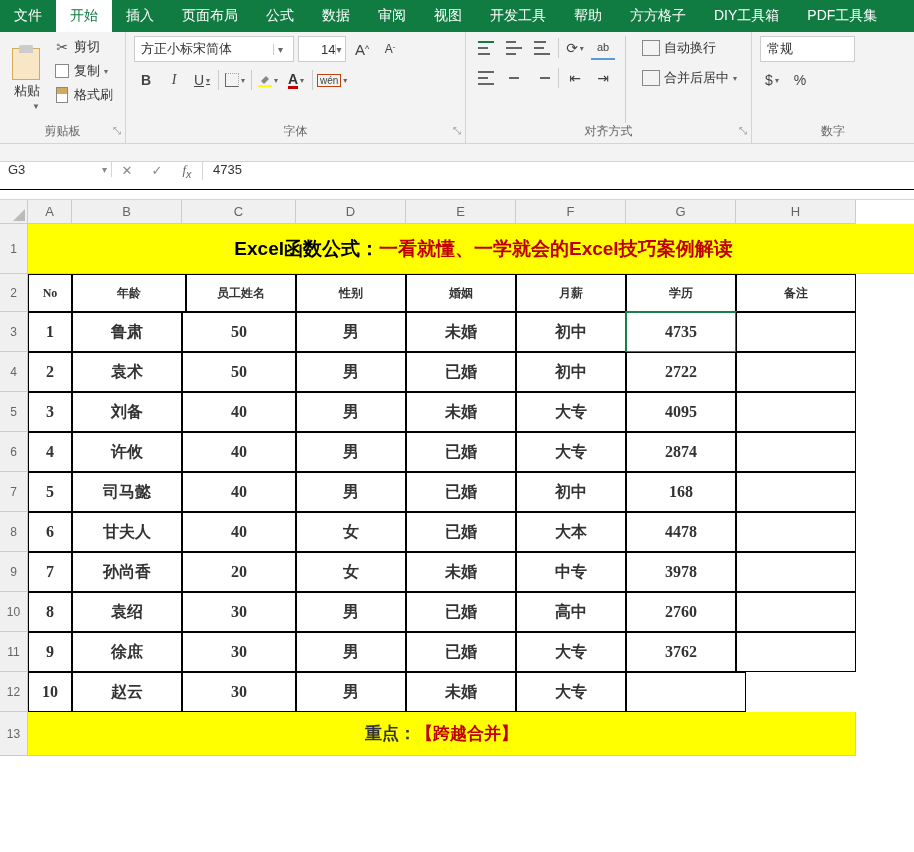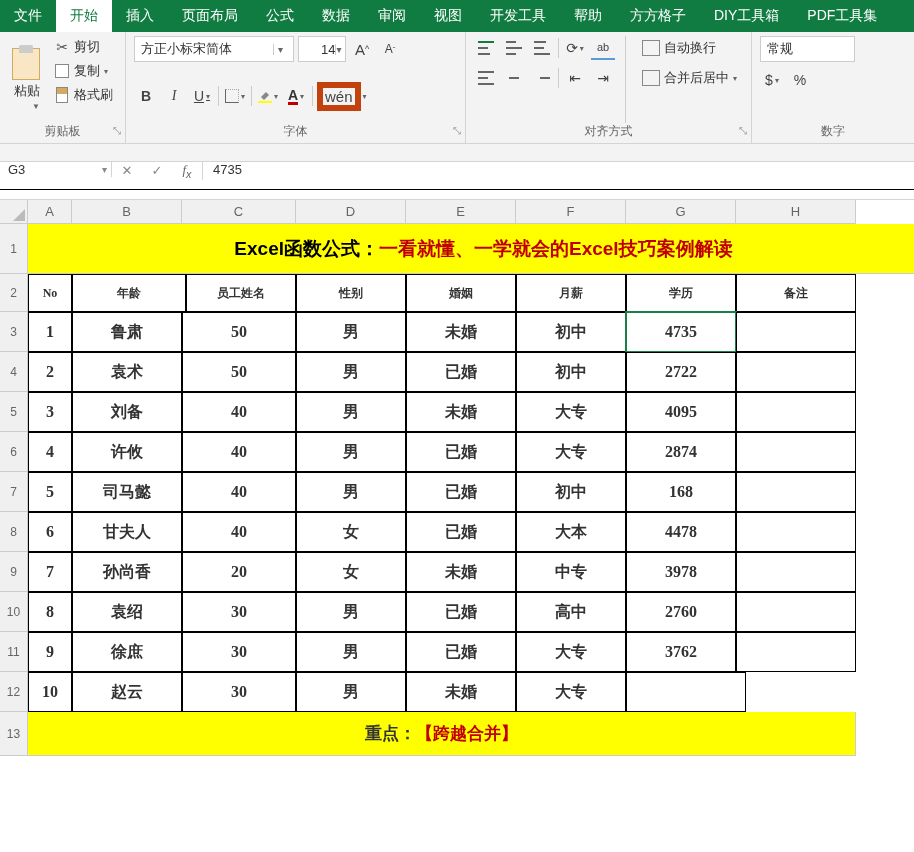--- a/index.html
+++ b/index.html
@@ -19,33 +19,33 @@
 .clip-icon{width:28px;height:32px;background:#f8e6c4;border:1px solid #d4a960;position:relative}
 .clip-icon::before{content:"";position:absolute;top:-4px;left:6px;width:14px;height:8px;background:#ccc;border-radius:2px 2px 0 0}
 .clip-side{display:flex;flex-direction:column;gap:2px}
 .clip-btn{display:flex;align-items:center;gap:4px;padding:2px 4px;cursor:pointer;font-size:13px}
 .mini-icon{width:16px;height:16px;display:inline-flex;align-items:center;justify-content:center;font-size:14px}
 .scissors{color:#555}
 .copy-icon{width:14px;height:14px;border:1px solid #888;background:#fff;position:relative}
 .copy-icon::after{content:"";position:absolute;left:-3px;top:-3px;width:14px;height:14px;border:1px solid #888;background:#fff;z-index:-1}
 .brush{width:12px;height:16px;background:linear-gradient(#d4a960 40%,#fff 40%);border:1px solid #888}
 
-.font-rows{display:flex;flex-direction:column;gap:22px;flex:1}
+.font-rows{display:flex;flex-direction:column;gap:6px;flex:1}
 .frow{display:flex;gap:4px;align-items:center}
 .font-name{border:1px solid #ccc;background:#fff;height:26px;padding:0 6px;display:flex;align-items:center;width:160px;font-size:13px}
 .font-size{border:1px solid #ccc;background:#fff;height:26px;width:48px;padding:0 22px;display:flex;align-items:center}
 .dd{width:14px;border-left:1px solid #ccc;margin-left:auto;text-align:center;color:#666;font-size:10px}
 .tbtn{min-width:24px;height:24px;display:inline-flex;align-items:center;justify-content:center;cursor:pointer;font-size:14px;color:#444;position:relative}
 .tbtn .caret{font-size:8px;margin-left:2px;color:#666}
 .bold{font-weight:bold}
 .italic{font-style:italic;font-family:serif}
 .underline{text-decoration:underline}
 .border-icon{width:14px;height:14px;border:1px solid #666;border-right:1px dotted #aaa;border-top:1px dotted #aaa}
 .fontcolor{font-weight:bold;color:#333;border-bottom:3px solid #c00000;line-height:14px}
-.pinyin{font-size:15px;border:6px solid #c2410c;padding:0 2px}
+.pinyin{font-size:10px;border:1px solid #c2410c;padding:0 2px}
 
 .align-rows{display:flex;flex-direction:column;gap:6px}
 .align-icon{width:16px;height:14px;display:flex;flex-direction:column;justify-content:space-between}
 .align-icon span{height:2px;background:#666}
 .align-icon.top span:nth-child(1){background:#107c41}
 .ab{font-size:11px}
 .wrap-btn{display:flex;align-items:center;gap:4px;padding:3px 6px;cursor:pointer}
 .wrap-icon{width:18px;height:16px;border:1px solid #888;position:relative}
 .merge-icon{width:18px;height:16px;border:1px solid #888;position:relative}
 

